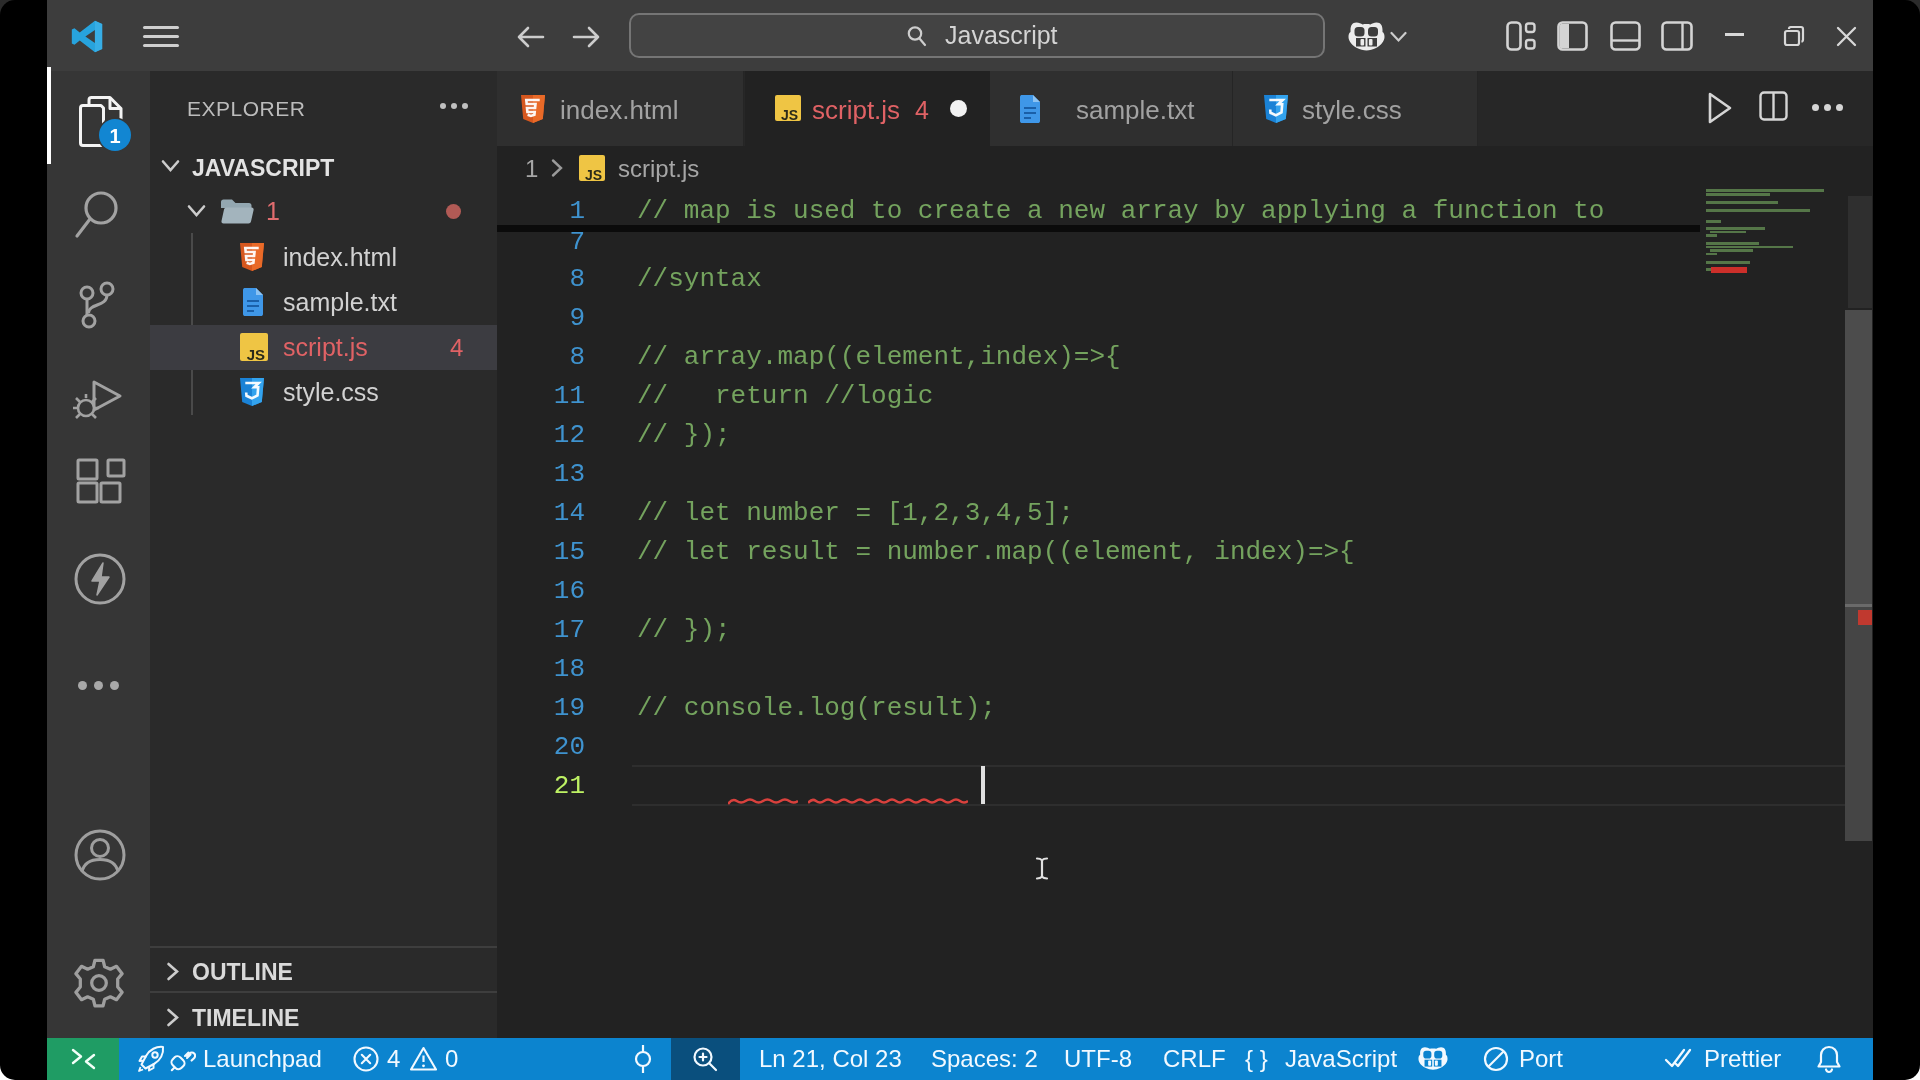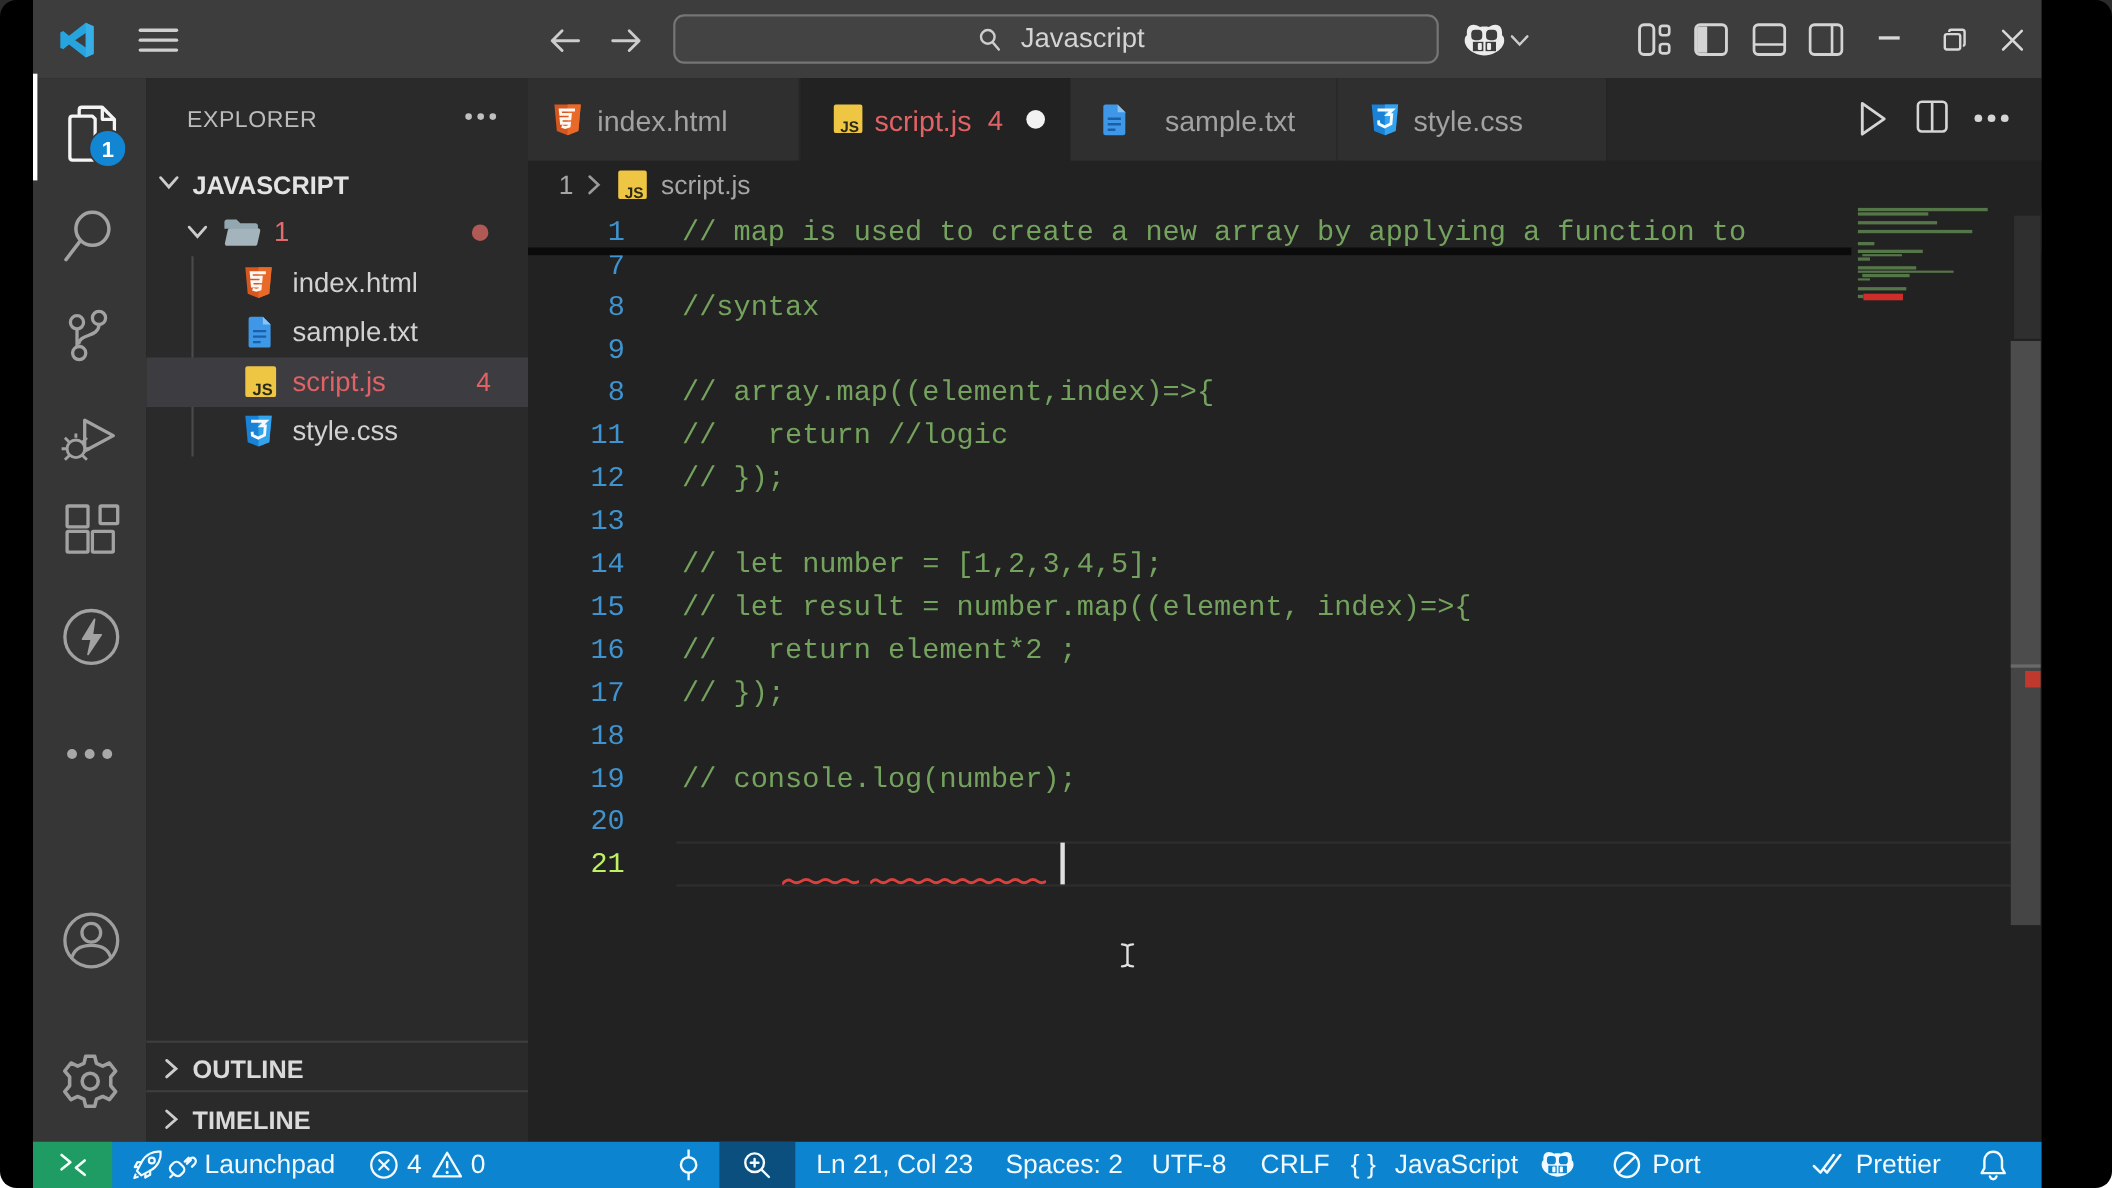--- a/index.html
+++ b/index.html
@@ -1,20 +1,20 @@
 <!DOCTYPE html>
 <html><head>
 <meta charset="utf-8">
 <style>
   * { margin:0; padding:0; box-sizing:border-box; }
   html,body { width:1920px; height:1080px; overflow:hidden; background:#ffffff; }
   body { font-family:"Liberation Sans", sans-serif; }
   .abs { position:absolute; }
   #frame { position:absolute; left:0; top:0; width:1920px; height:1080px; background:#000; border-radius:15px; }
-  #win { position:absolute; left:30px; top:0; width:1474px; height:1080px; background:#222222; }
+  #win { position:absolute; left:47px; top:0; width:1474px; height:1080px; background:#222222; }
   .mono { font-family:"Liberation Mono", monospace; white-space:pre; }
 </style>
 </head>
 <body>
 <div id="bgtop" style="position:absolute;left:0;top:0;width:1920px;height:540px;background:#2b2b2b;"></div>
 <div id="frame"></div>
 <div id="win">
 
   <div class="abs" id="titlebar" style="left:0;top:0;width:1826px;height:71px;background:#3d3d3d;"></div>
 
@@ -282,26 +282,25 @@
   <div class="ln" style="top:377px;">11</div>
     <div class="cl" style="top:377px;">//   return //logic</div>
   <div class="ln" style="top:416px;">12</div>
     <div class="cl" style="top:416px;">// });</div>
   <div class="ln" style="top:455px;">13</div>
   <div class="ln" style="top:494px;">14</div>
     <div class="cl" style="top:494px;">// let number = [1,2,3,4,5];</div>
   <div class="ln" style="top:533px;">15</div>
     <div class="cl" style="top:533px;">// let result = number.map((element, index)=&gt;{</div>
   <div class="ln" style="top:572px;">16</div>
-    <div class="cl" style="top:572px;">//   return element*2 ;</div>
   <div class="ln" style="top:611px;">17</div>
     <div class="cl" style="top:611px;">// });</div>
   <div class="ln" style="top:650px;">18</div>
   <div class="ln" style="top:689px;">19</div>
-    <div class="cl" style="top:689px;">// console.log(number);</div>
+    <div class="cl" style="top:689px;">// console.log(result);</div>
   <div class="ln" style="top:728px;">20</div>
 
   <div class="abs" style="left:585px;top:765px;width:1213px;height:41px;border-top:2px solid #2e2e2e;border-bottom:2px solid #2e2e2e;"></div>
   <div class="ln" style="top:767px;color:#bef264;">21</div>
 
   <svg class="abs" style="left:681px;top:797px;" width="70" height="10" viewBox="0 0 70 10">
     <path d="M0 7 Q4.4 1 8.75 4 T17.5 4 Q21.9 1 26.25 4 T35 4 Q39.4 1 43.75 4 T52.5 4 Q56.9 1 61.25 4 T70 4" stroke="#d9413d" stroke-width="2.6" fill="none"></path>
   </svg>
   <svg class="abs" style="left:761px;top:797px;" width="160" height="10" viewBox="0 0 160 10">
     <path d="M0 6 Q4 1 8 4 T16 4 Q20 1 24 4 T32 4 Q36 1 40 4 T48 4 Q52 1 56 4 T64 4 Q68 1 72 4 T80 4 Q84 1 88 4 T96 4 Q100 1 104 4 T112 4 Q116 1 120 4 T128 4 Q132 1 136 4 T144 4 Q148 1 152 4 T160 4" stroke="#d9413d" stroke-width="2.6" fill="none"></path>

